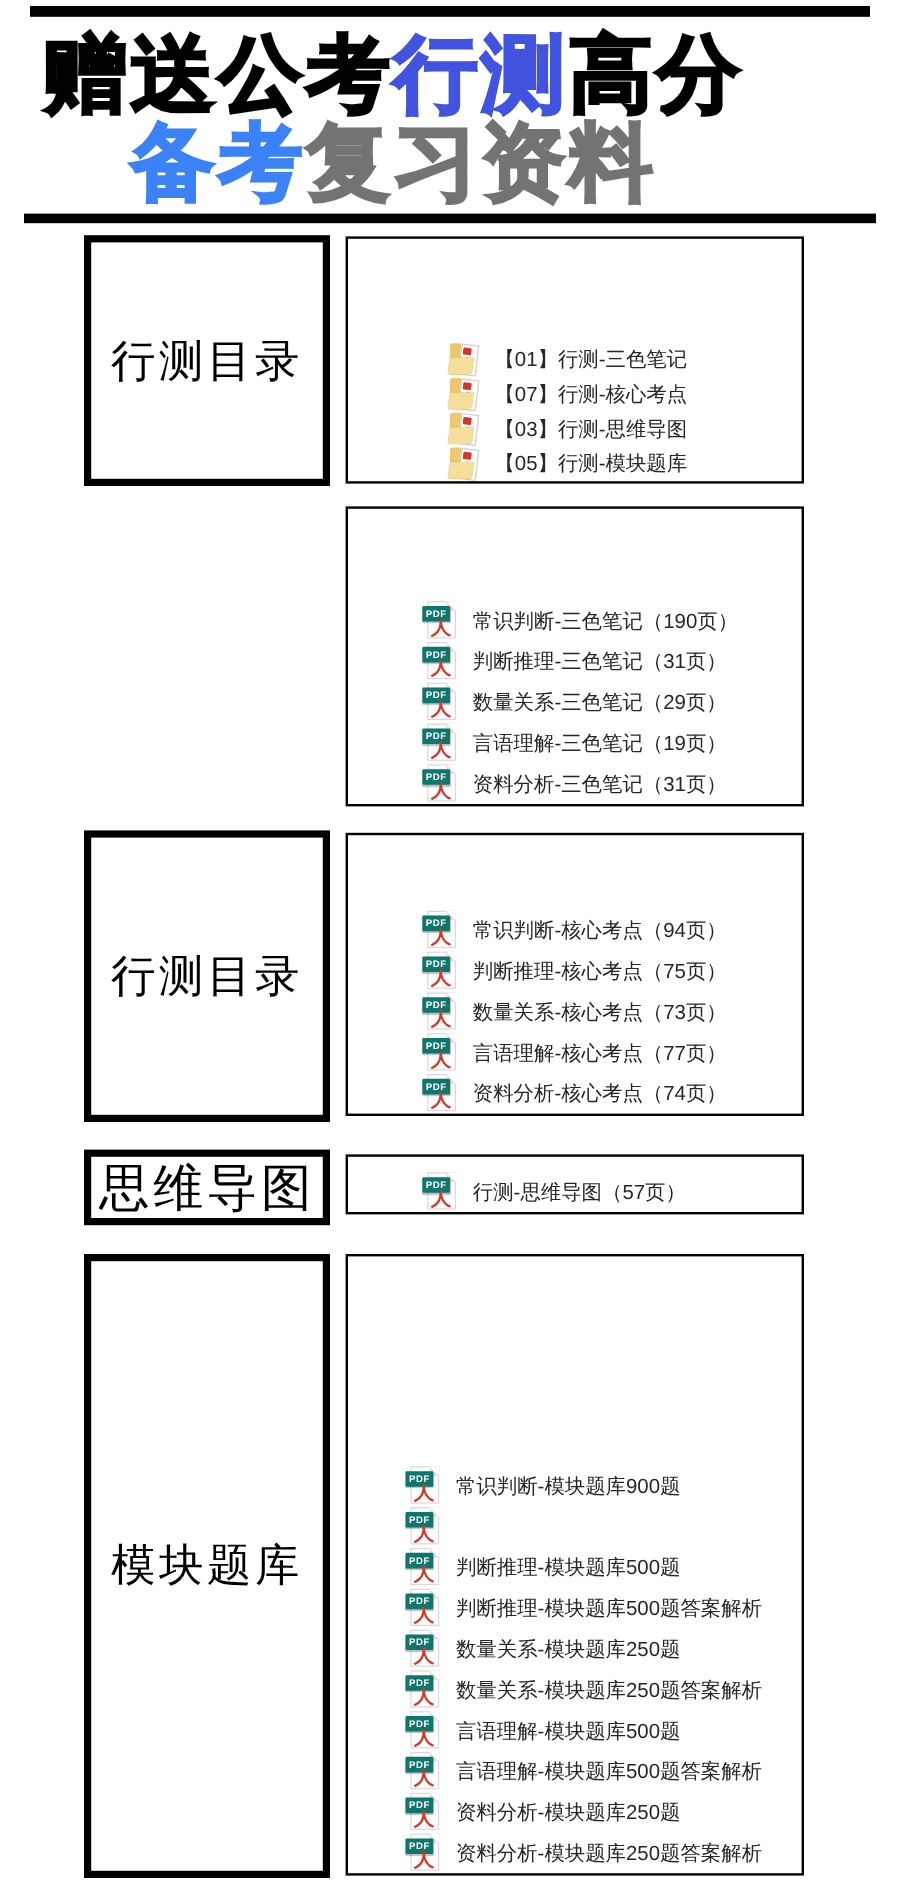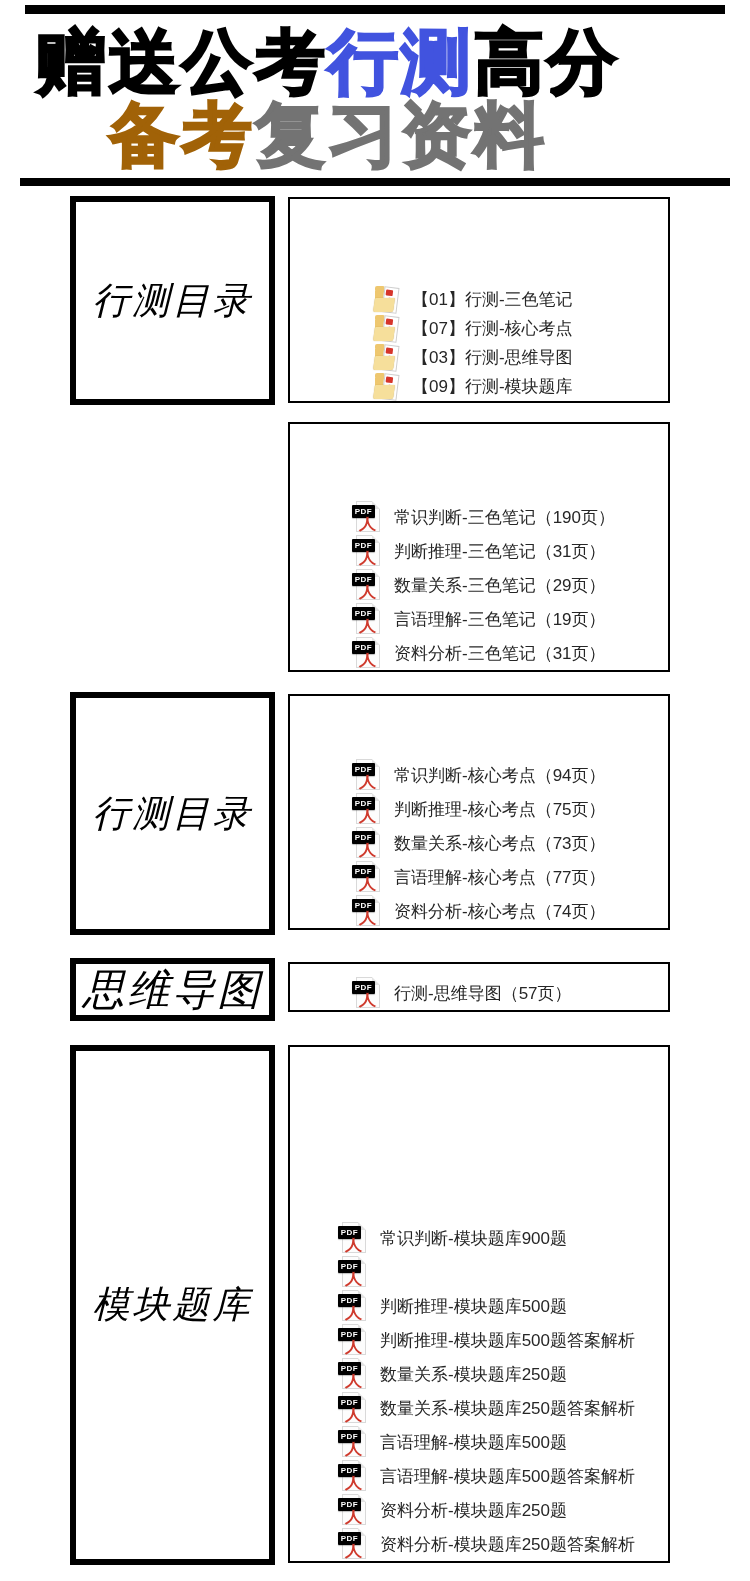--- a/index.html
+++ b/index.html
@@ -26,21 +26,21 @@
   .sec2 { top:420px; height:257px; }
   .sec3 { top:692px; height:243px; }
   .sec4 { top:958px; height:63px;  }
   .sec5 { top:1045px; height:520px; }
 
   .label-box {
     position:absolute; left:70px; width:205px; top:0; bottom:0;
     box-sizing:border-box; border:6px solid #000;
     display:flex; align-items:center; justify-content:center;
     font-family:"DejaVu Serif","Liberation Serif",serif;
-    font-size:37px; letter-spacing:3px; color:#000; white-space:nowrap;font-style:italic;
+    font-size:37px; letter-spacing:3px; color:#000; white-space:nowrap;
   }
   .sec4 .label-box { font-size:42px; }
 
   .list-box {
     position:absolute; left:288px; width:382px;
     box-sizing:border-box; border:2px solid #000;
     display:flex; flex-direction:column; justify-content:flex-end;
   }
   .sec1 .list-box { top:1px; bottom:2px; padding-left:84px; }
   .sec2 .list-box { top:2px; bottom:5px; padding-left:62px; }
@@ -57,21 +57,21 @@
     position:absolute; left:4px; top:1px; width:24px; height:31px;
     background:#fdfdfd; border:1px solid #d9d9d9; box-sizing:border-box;
   }
   .pdf-page::after { 
     content:""; position:absolute; right:-1px; top:-1px;
     border-style:solid; border-width:0 8px 8px 0;
     border-color:#ffffff #ffffff #e3e3e3 #d9d9d9;
   }
   .pdf-banner {
     position:absolute; left:0; top:5px; width:23px; height:13px;
-    background:#000000; color:#fff; font-size:8px; font-weight:bold;
+    background:#0f766e; color:#fff; font-size:8px; font-weight:bold;
     display:flex; align-items:center; justify-content:center;
     letter-spacing:0.5px; border-radius:1px; box-shadow:0 1px 1px rgba(0,0,0,0.25);
   }
   .pdf-glyph {
     position:absolute; left:8px; top:16px; color:#cf3a2d;
     font-size:15px; font-weight:bold; line-height:15px; transform:scaleX(1.15);
   }
 
   
   .folder-icon { position:relative; width:26px; height:29px; flex:0 0 auto; }
@@ -101,21 +101,21 @@
     transform:skewX(-8deg); box-shadow:0 0 1px rgba(160,120,20,0.6);
   }
 </style>
 </head>
 <body>
 
 <div class="top-bar"></div>
 
 <div class="title-block">
   <div class="title-line"><span style="color: rgb(0, 0, 0);">赠送公考</span><span style="color: rgb(65, 83, 223);">行测</span><span style="color: rgb(0, 0, 0);">高分</span></div>
-  <div class="title-line"><span style="color: #a16207; font-family: Liberation Serif, serif;">备考</span><span style="color: #737373;">复习资料</span></div>
+  <div class="title-line"><span style="color: #3b82f6; font-family: Liberation Serif, serif;">备考</span><span style="color: #737373;">复习资料</span></div>
 </div>
 
 <div class="divider"></div>
 
 <div id="sections">
     <div class="section sec1">
       <div class="label-box">
         <span>行测目录</span>
       </div>
       <div class="list-box">
@@ -142,21 +142,21 @@
             <div class="folder-front"></div>
           </div>
           <span class="item-label">【03】行测-思维导图</span>
         </div>
         <div class="item">
           <div class="folder-icon">
             <div class="folder-back"></div>
             <div class="folder-doc"></div>
             <div class="folder-front"></div>
           </div>
-          <span class="item-label">【09】行测-模块题库</span>
+          <span class="item-label">【05】行测-模块题库</span>
         </div>
       </div>
     </div>
     <div class="section sec2">
       <div class="list-box">
         <div class="item">
           <div class="pdf-icon">
             <div class="pdf-page"></div>
             <div class="pdf-banner">PDF</div>
             <div class="pdf-glyph">人</div>

